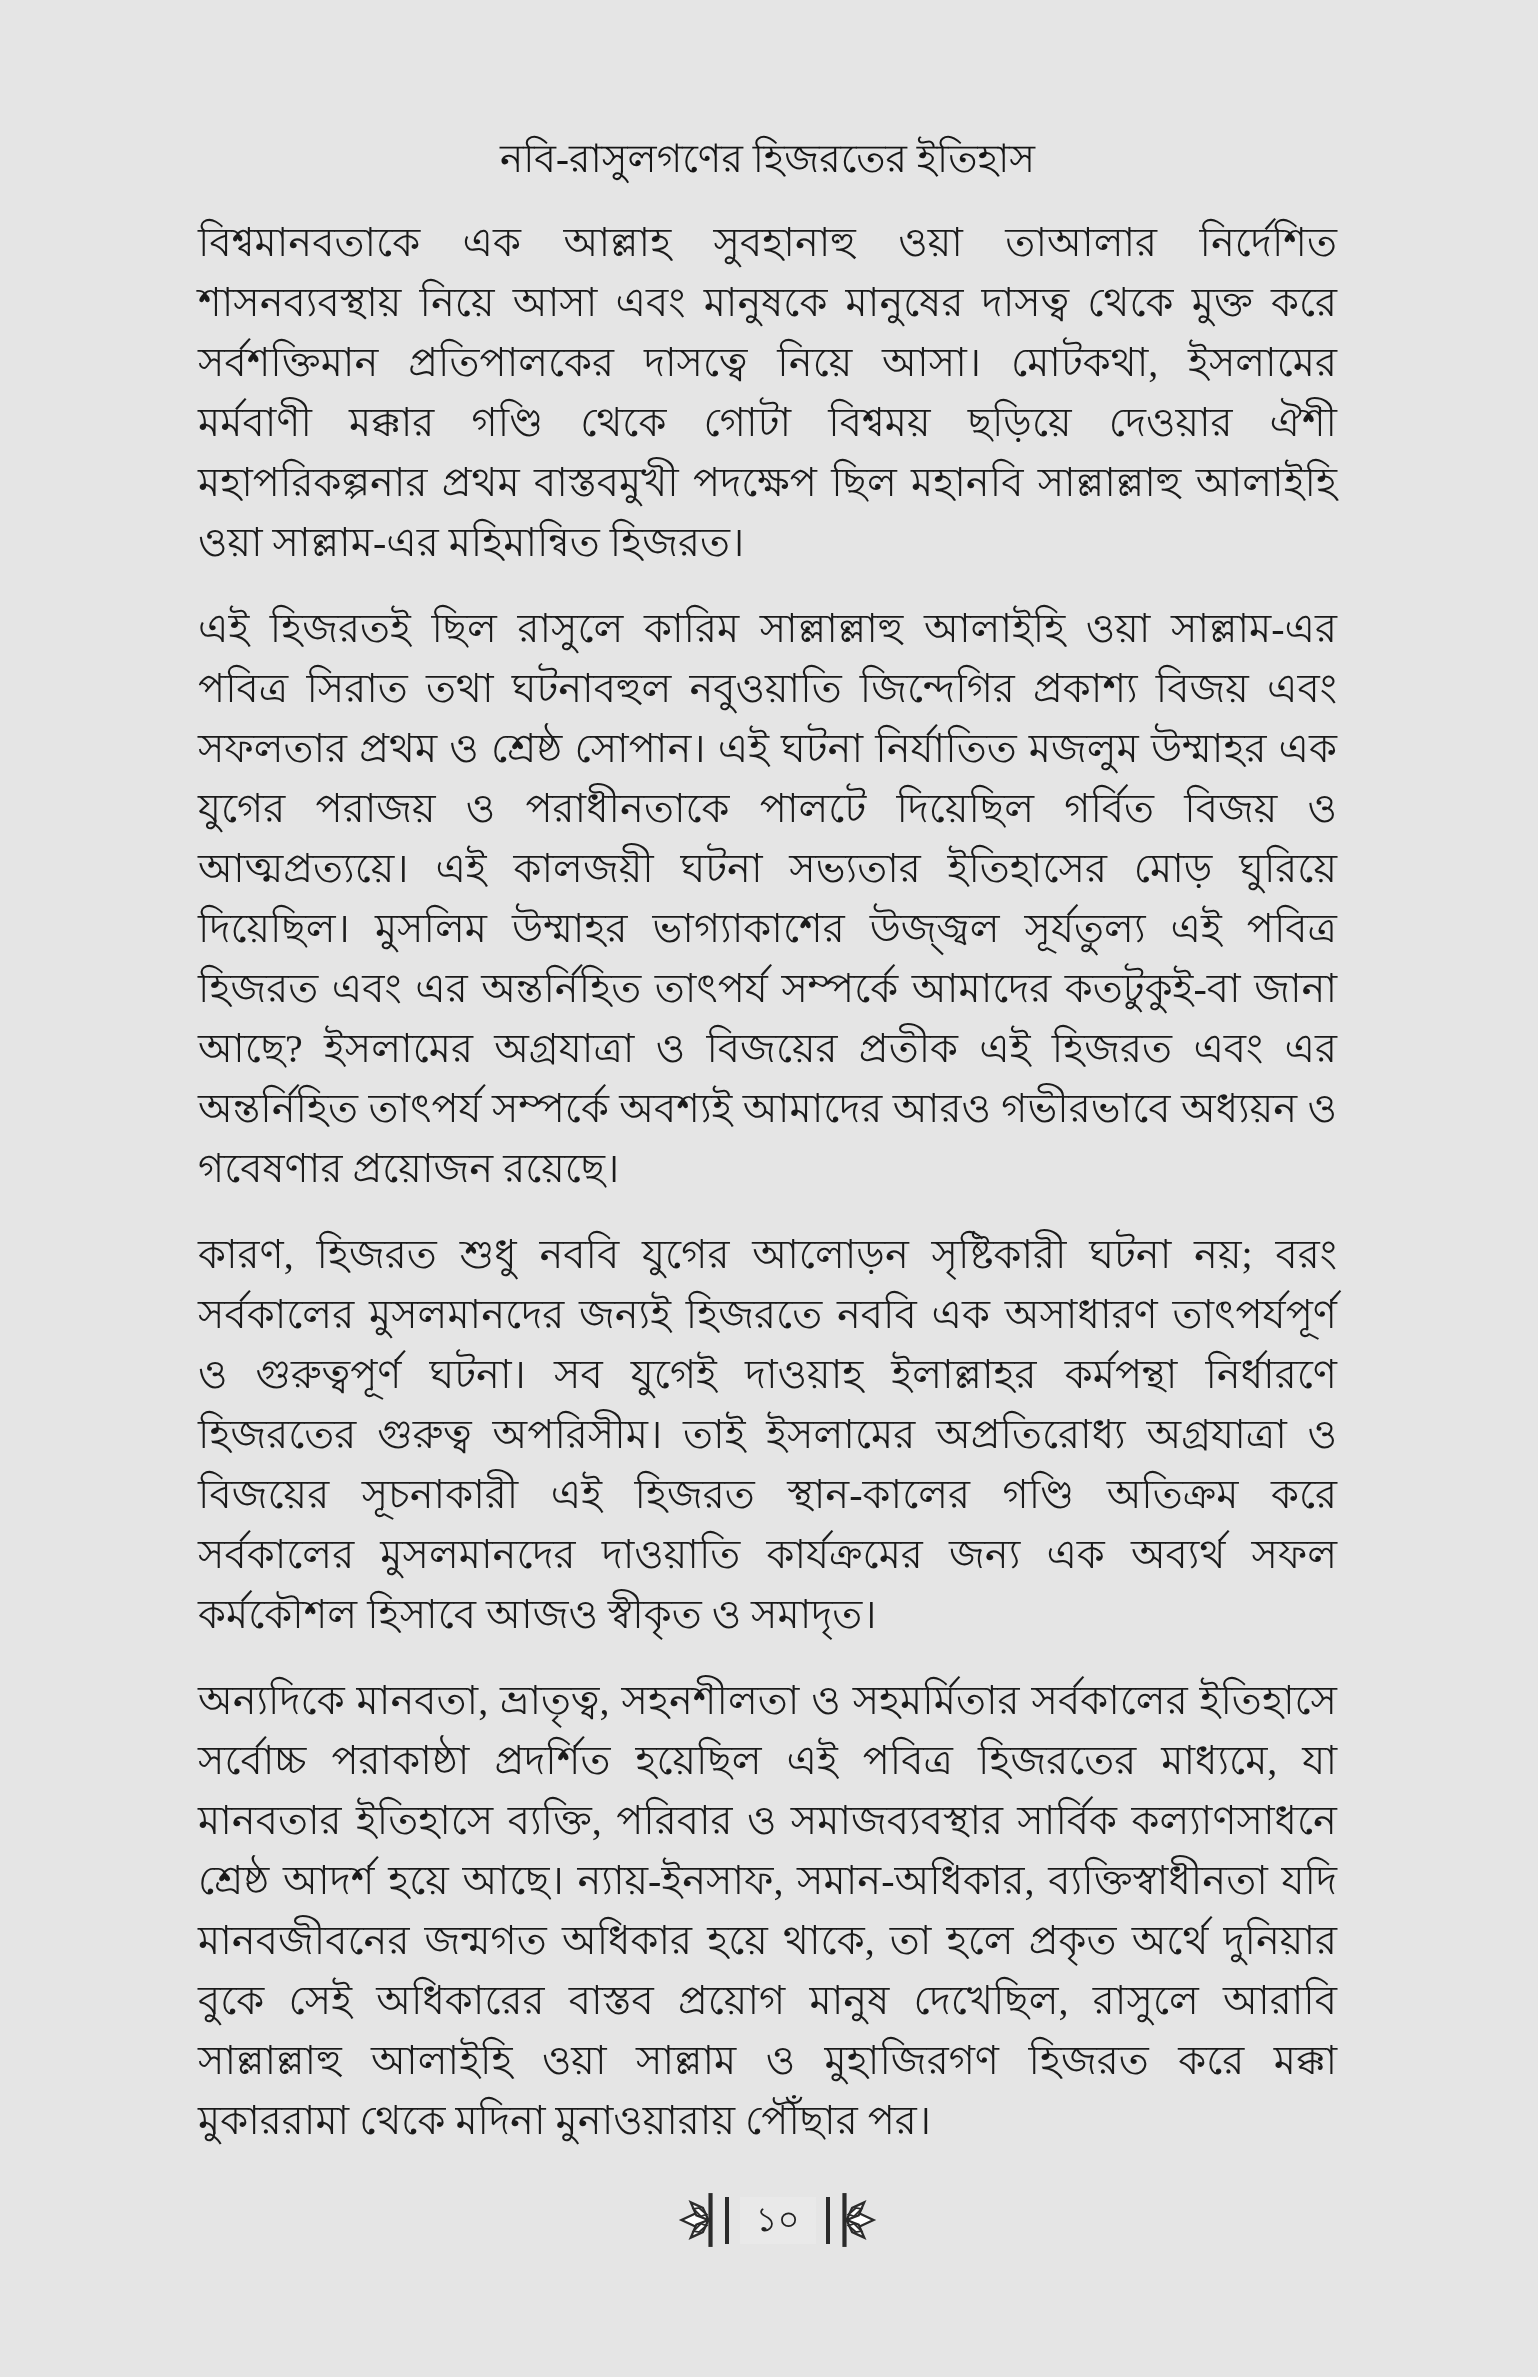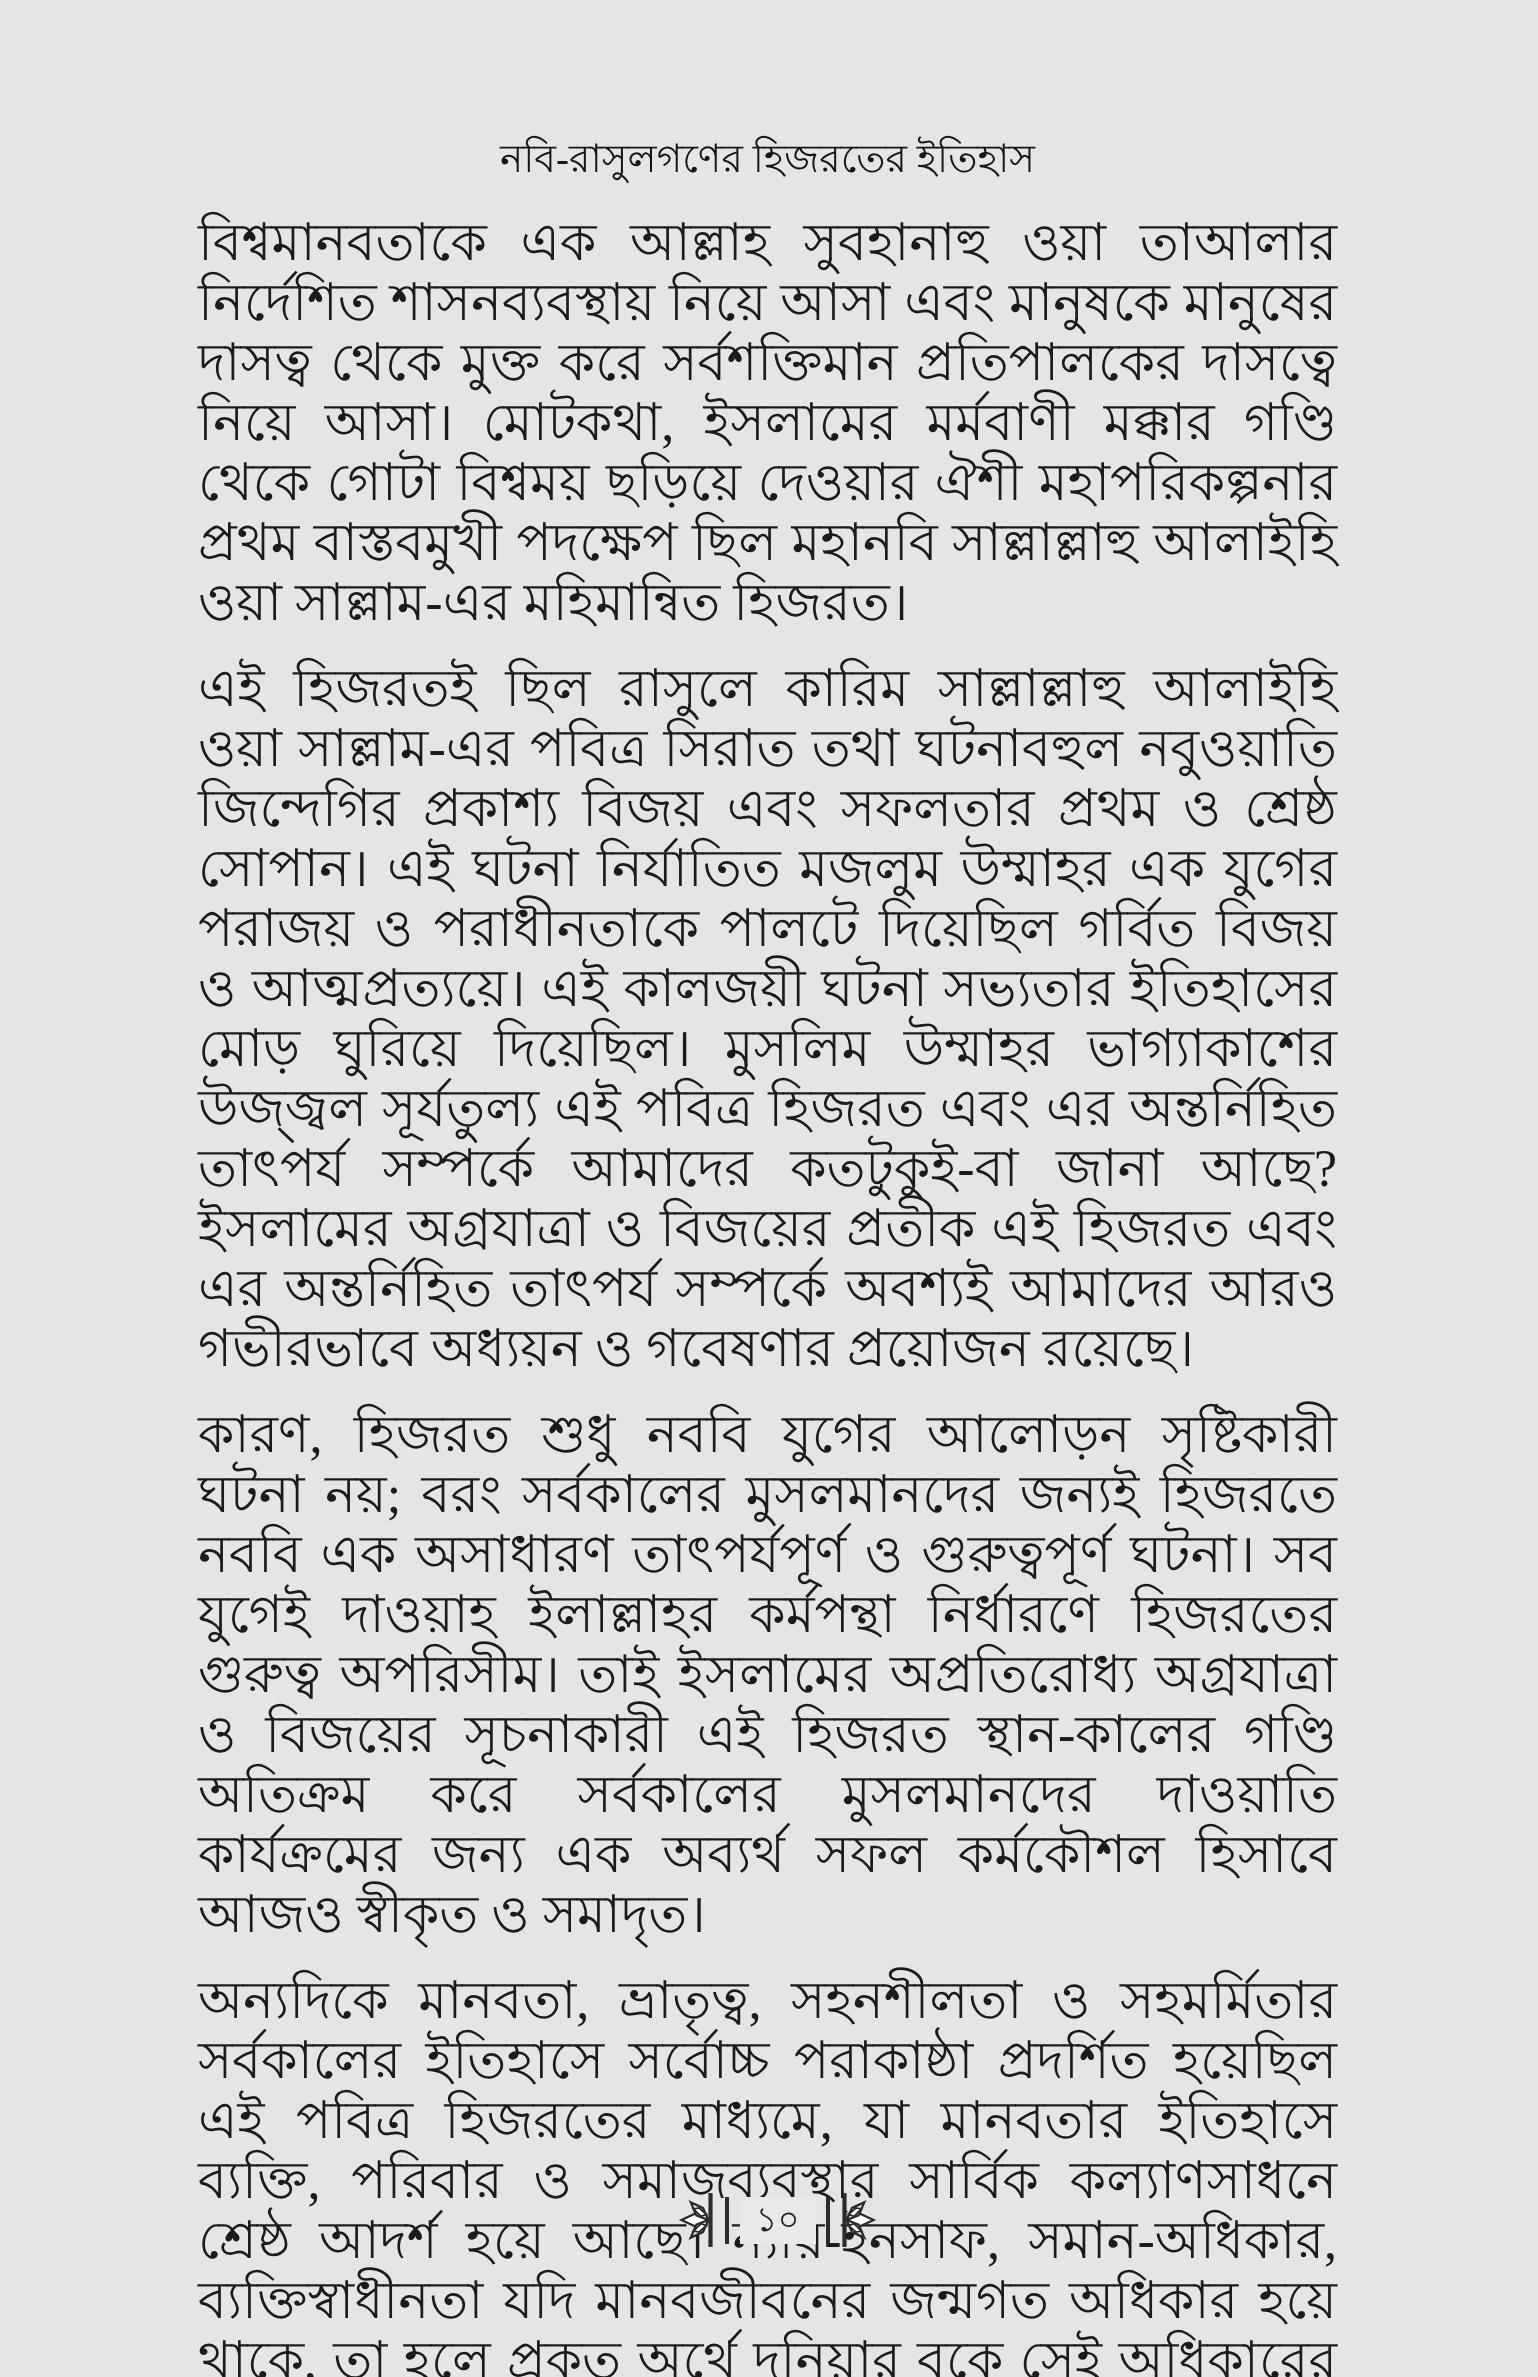--- a/index.html
+++ b/index.html
@@ -24,21 +24,21 @@
   }
   .title {
     font-size: 39px;
     font-weight: normal;
     text-align: center;
     margin: 0 0 30px 0;
     line-height: 1.2;
     color: #161616;
   }
   .para {
-    font-size: 52px;
+    font-size: 40px;
     line-height: 60px;
     text-align: justify;
     margin: 0 0 26px 0;
     color: #1b1b1b;
   }
   .footer {
     position: absolute;
     left: 0;
     right: 0;
     top: 2193px;

